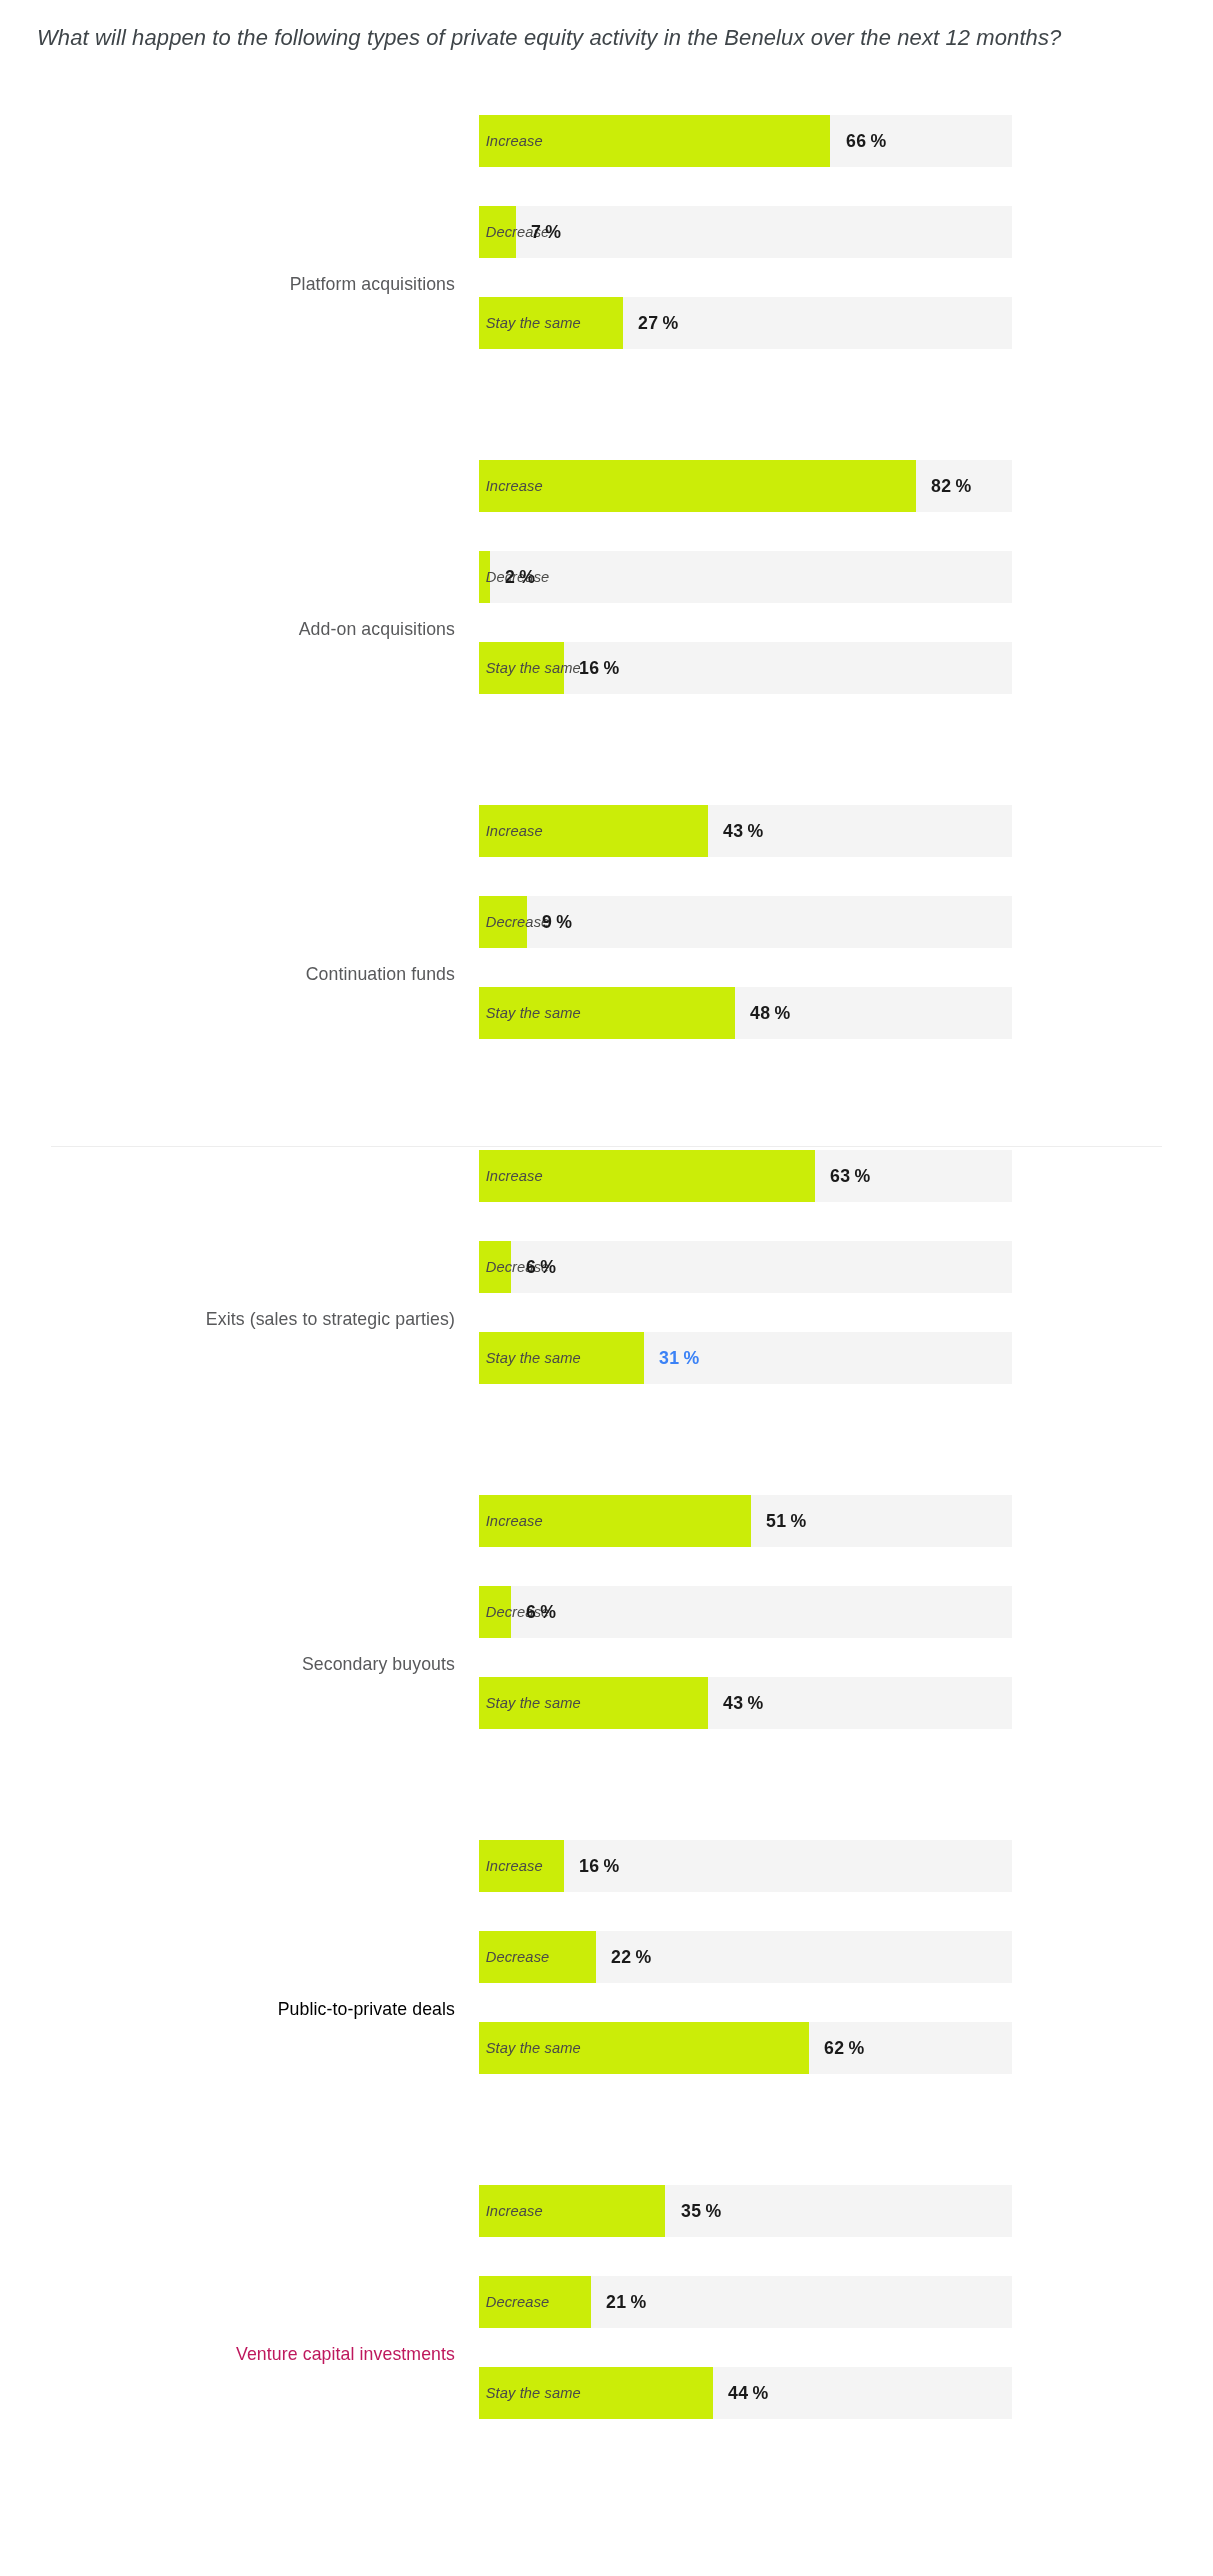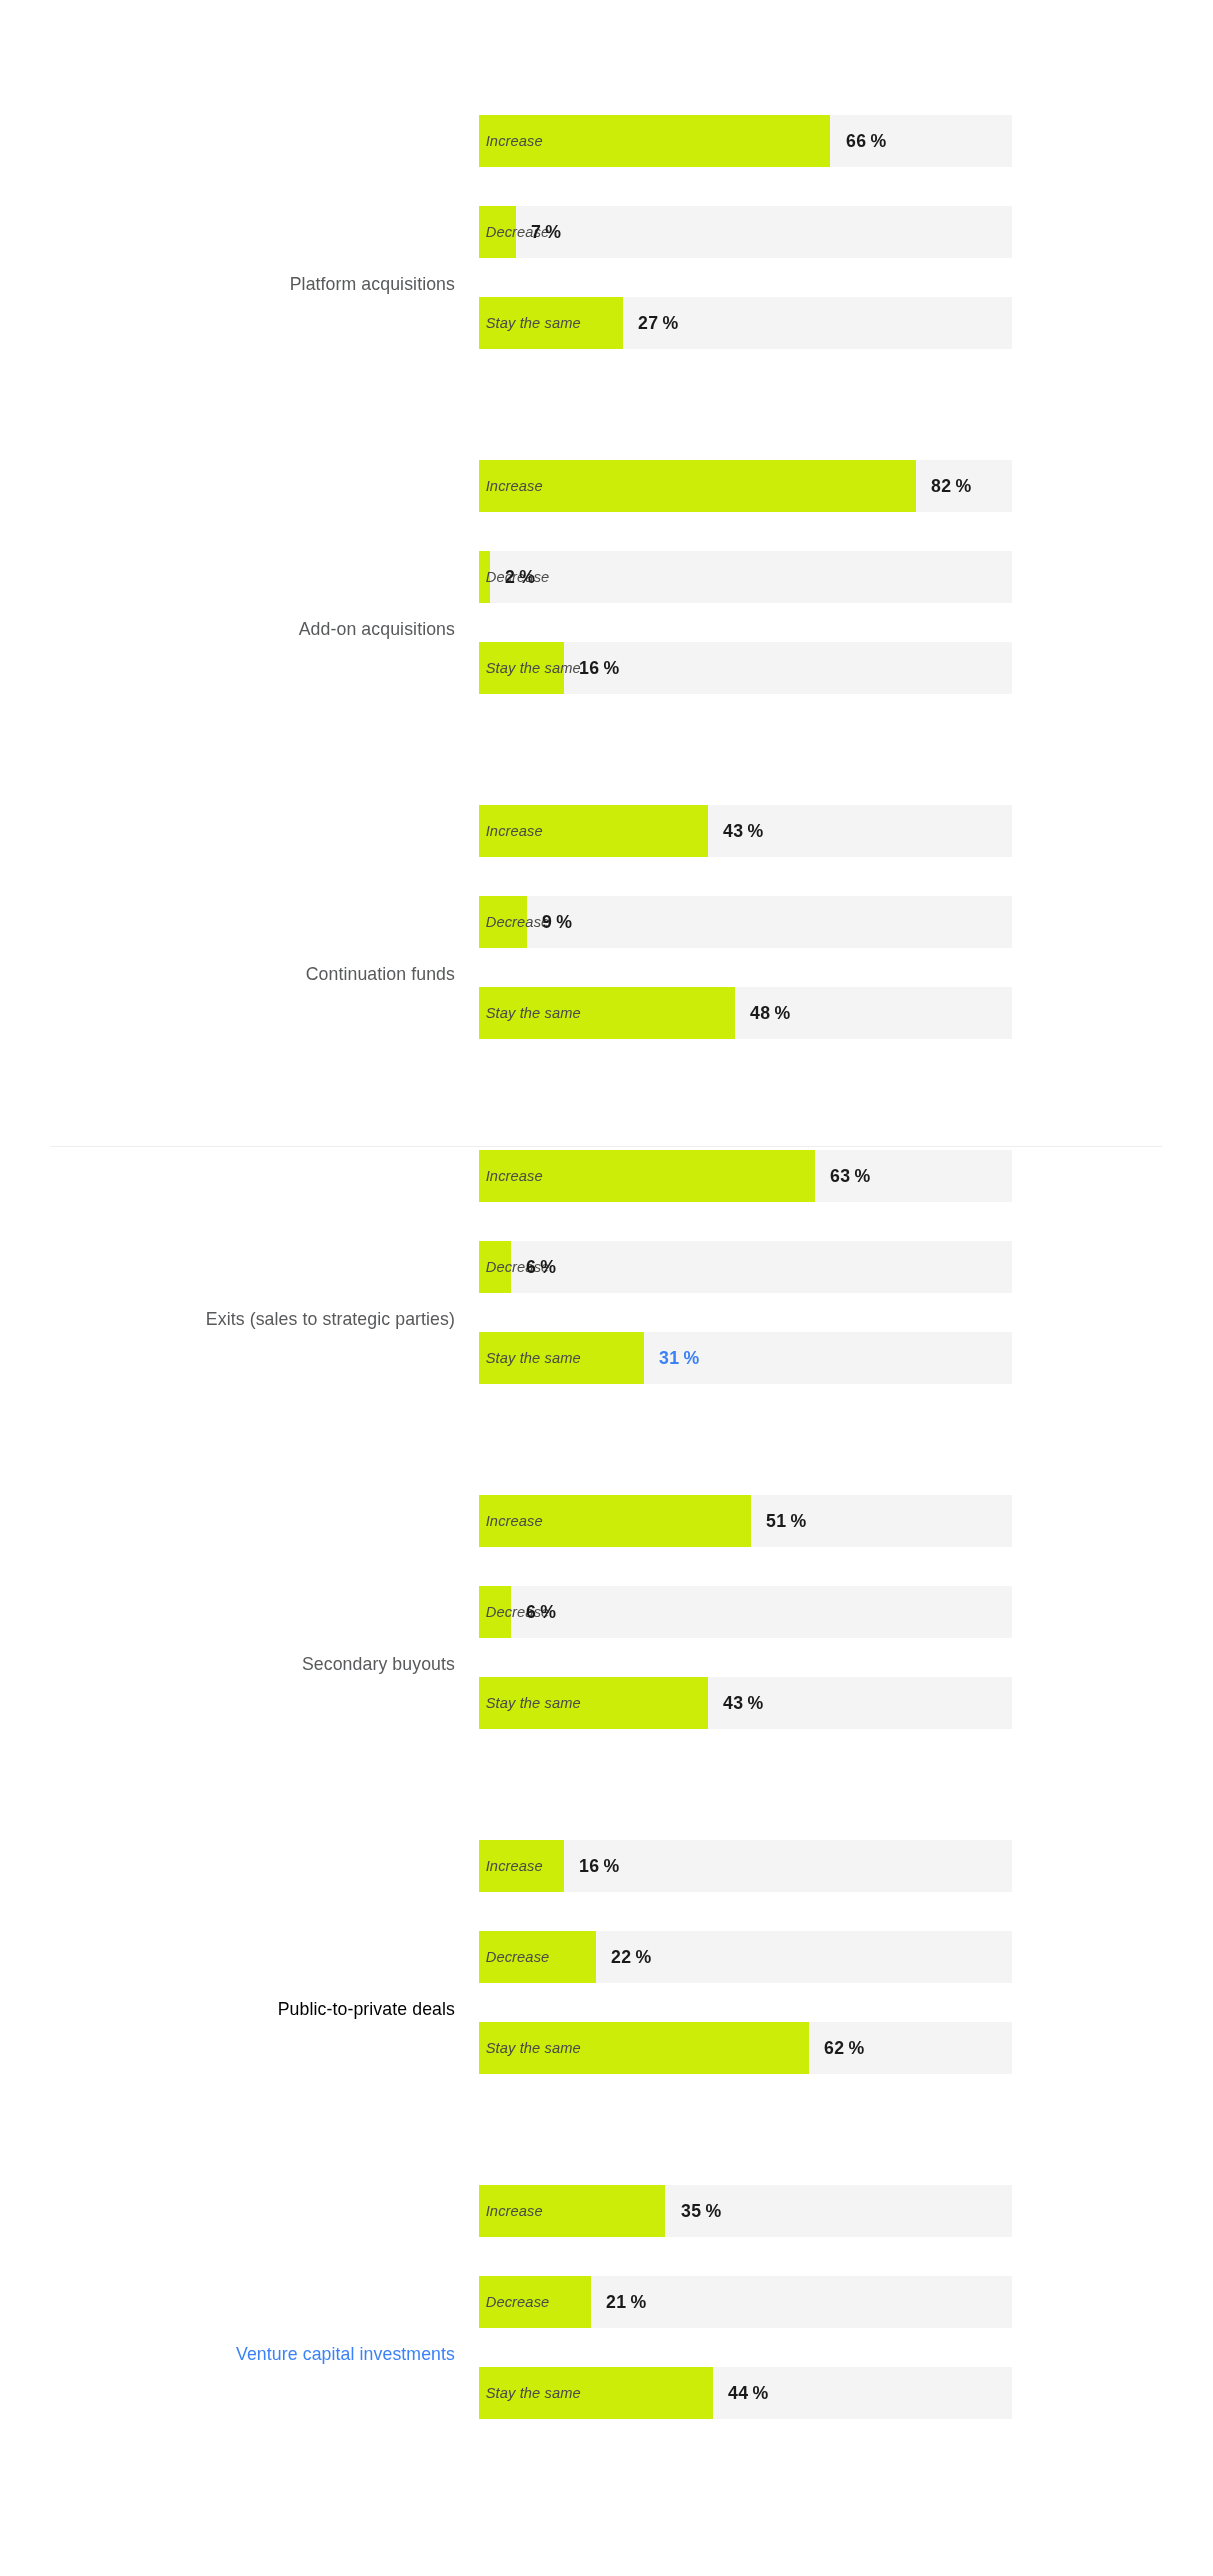--- a/index.html
+++ b/index.html
@@ -136,20 +136,21 @@
   .value .unit {
     font-weight: 700;
     margin-left: 4.2px;
   }
 </style>
 </head>
 <body>
 
 <div class="page">
 
+  <div class="chart-title">What will happen to the following types of private equity activity in the Benelux over the next 12 months?</div>
 
   <div class="plot">
       <div class="group first">
         <div class="cat-label" style="color: rgb(88, 89, 91);">Platform acquisitions</div>
         <div class="rows">
           <div class="row">
             <div class="track" style="background: rgb(244, 244, 244);"></div>
             <div class="bar" style="width: 351px; background: rgb(203, 237, 8);"></div>
             <div class="row-label" style="color: rgb(74, 74, 72);">Increase</div>
             <div class="value" style="color: rgb(26, 26, 26); left: 367px;"><span>66</span><span class="unit">%</span></div>
@@ -278,21 +279,21 @@
           </div>
           <div class="row">
             <div class="track" style="background: rgb(244, 244, 244);"></div>
             <div class="bar" style="width: 330px; background: rgb(203, 237, 8);"></div>
             <div class="row-label" style="color: rgb(74, 74, 72);">Stay the same</div>
             <div class="value" style="color: rgb(26, 26, 26); left: 345px;"><span>62</span><span class="unit">%</span></div>
           </div>
         </div>
       </div>
       <div class="group">
-        <div class="cat-label" style="color: #3b82f6;">Venture capital investments</div>
+        <div class="cat-label" style="color: #be185d;">Venture capital investments</div>
         <div class="rows">
           <div class="row">
             <div class="track" style="background: rgb(244, 244, 244);"></div>
             <div class="bar" style="width: 186px; background: rgb(203, 237, 8);"></div>
             <div class="row-label" style="color: rgb(74, 74, 72);">Increase</div>
             <div class="value" style="color: rgb(26, 26, 26); left: 202px;"><span>35</span><span class="unit">%</span></div>
           </div>
           <div class="row">
             <div class="track" style="background: rgb(244, 244, 244);"></div>
             <div class="bar" style="width: 112px; background: rgb(203, 237, 8);"></div>

